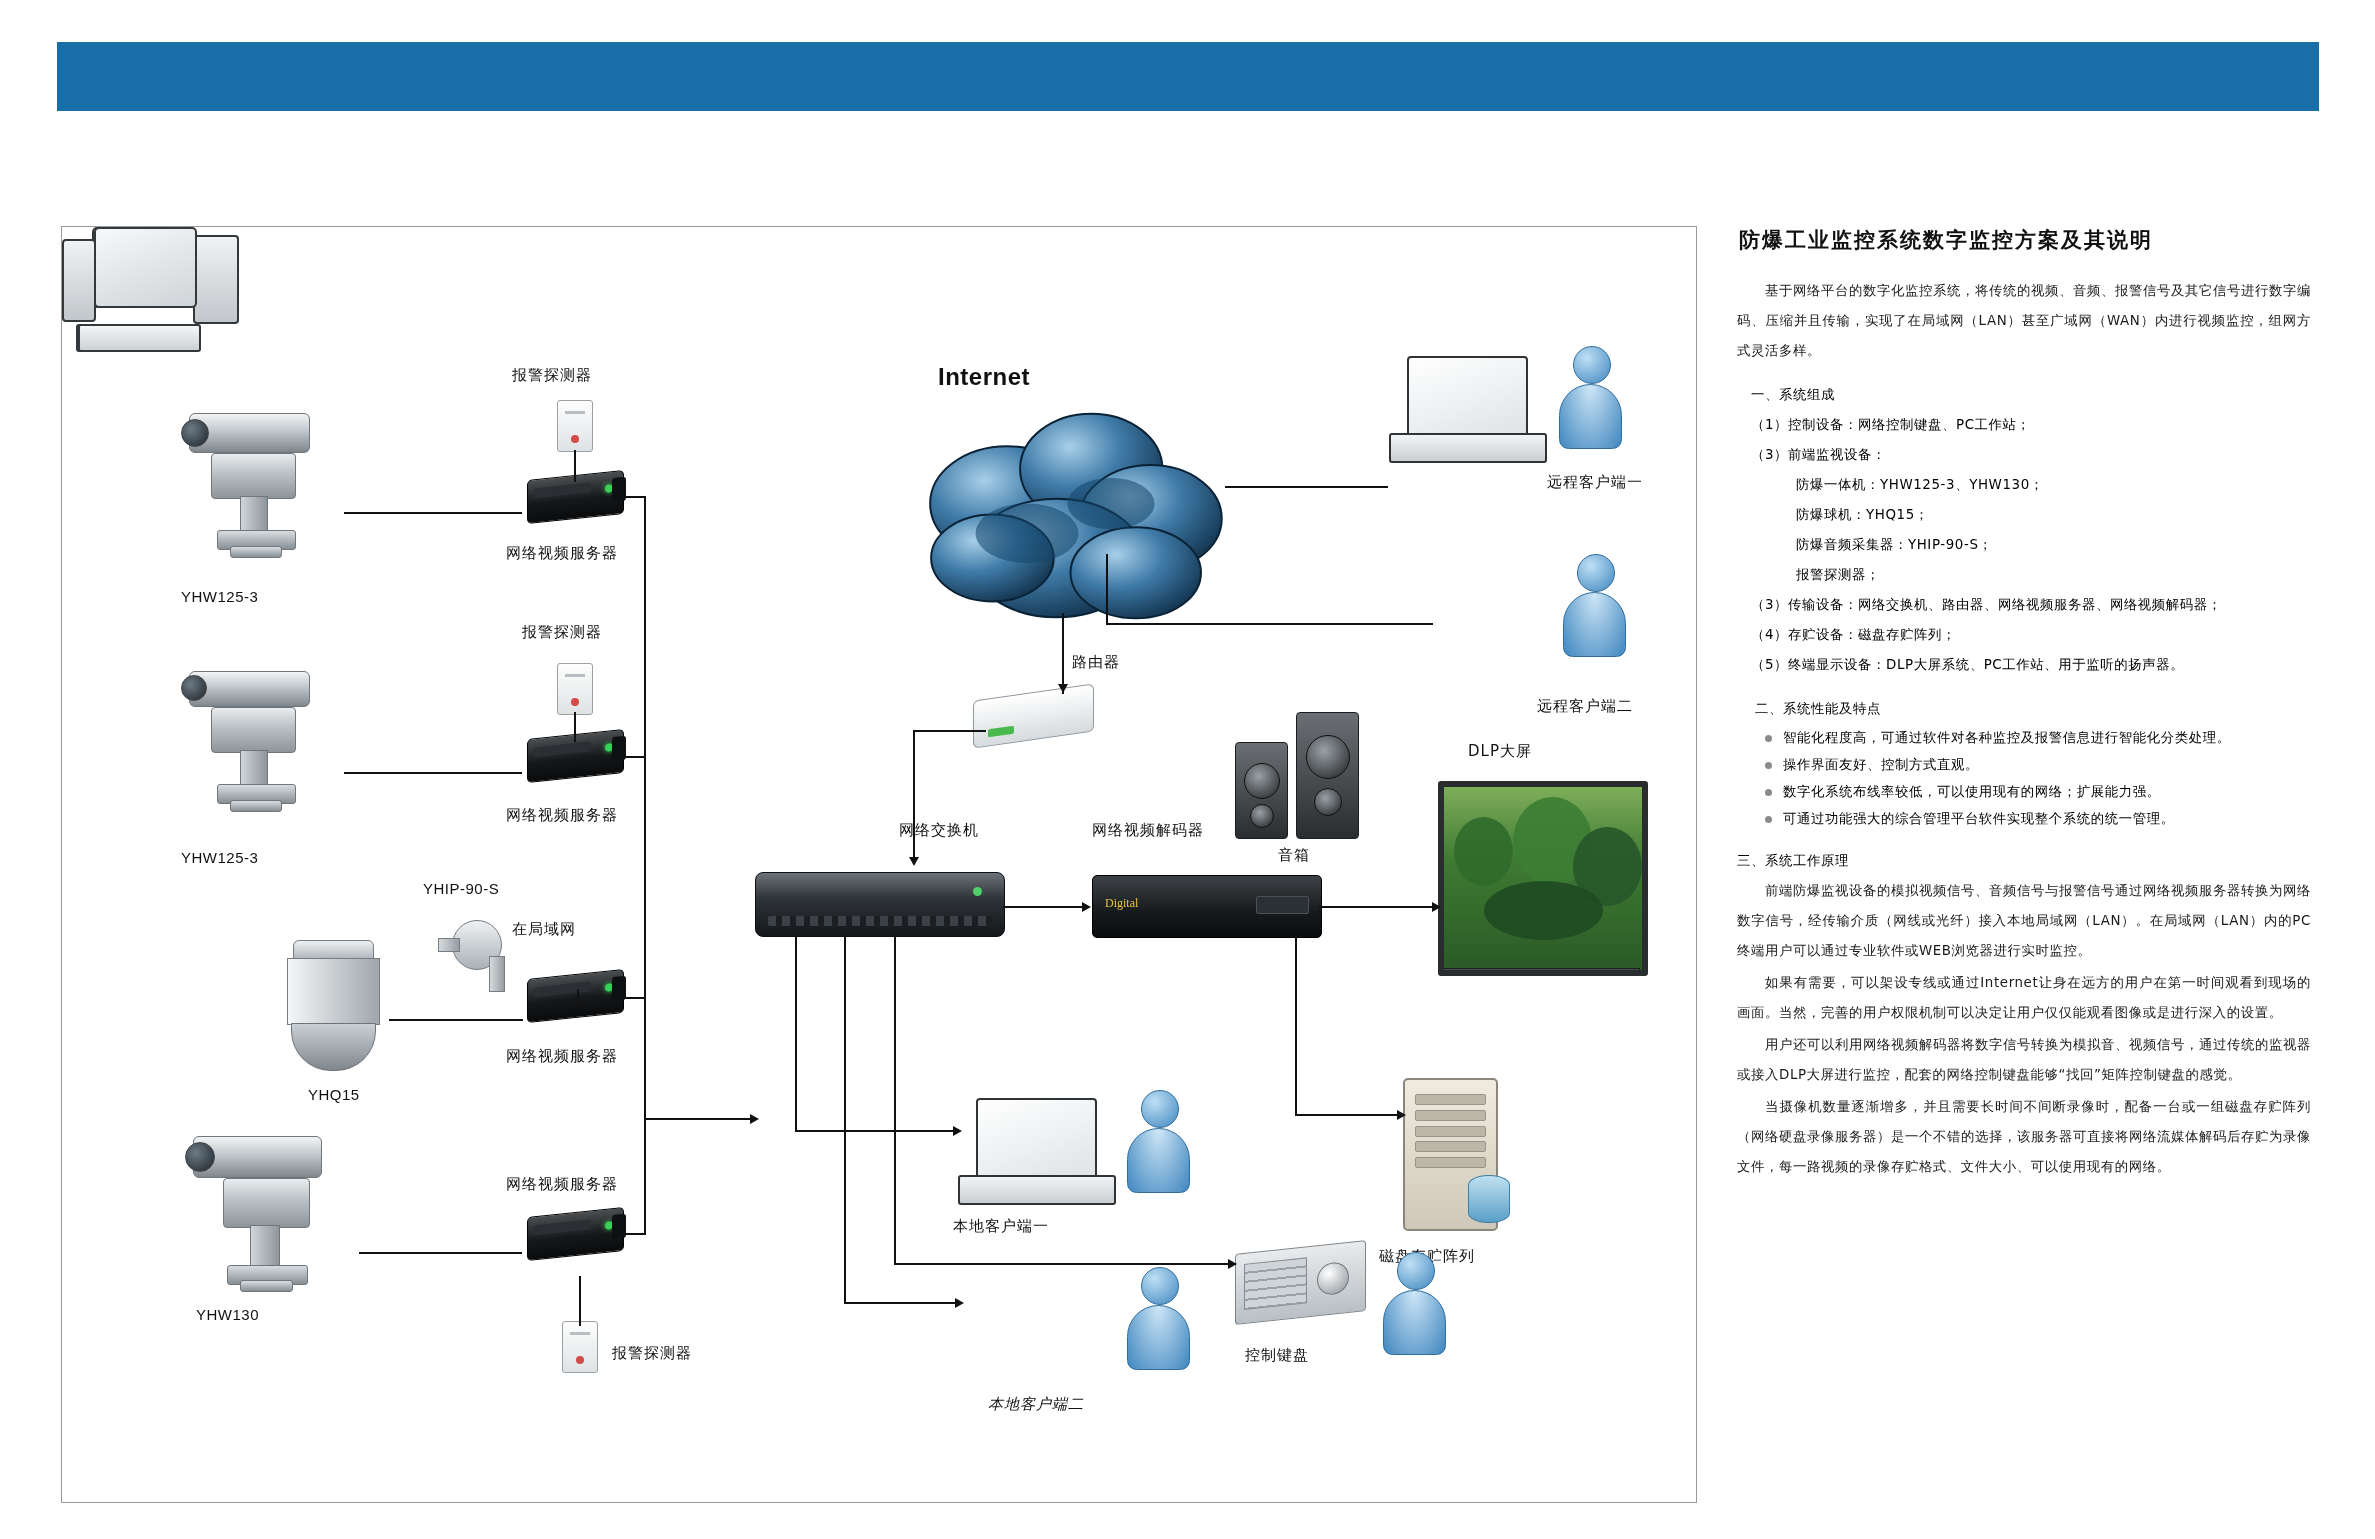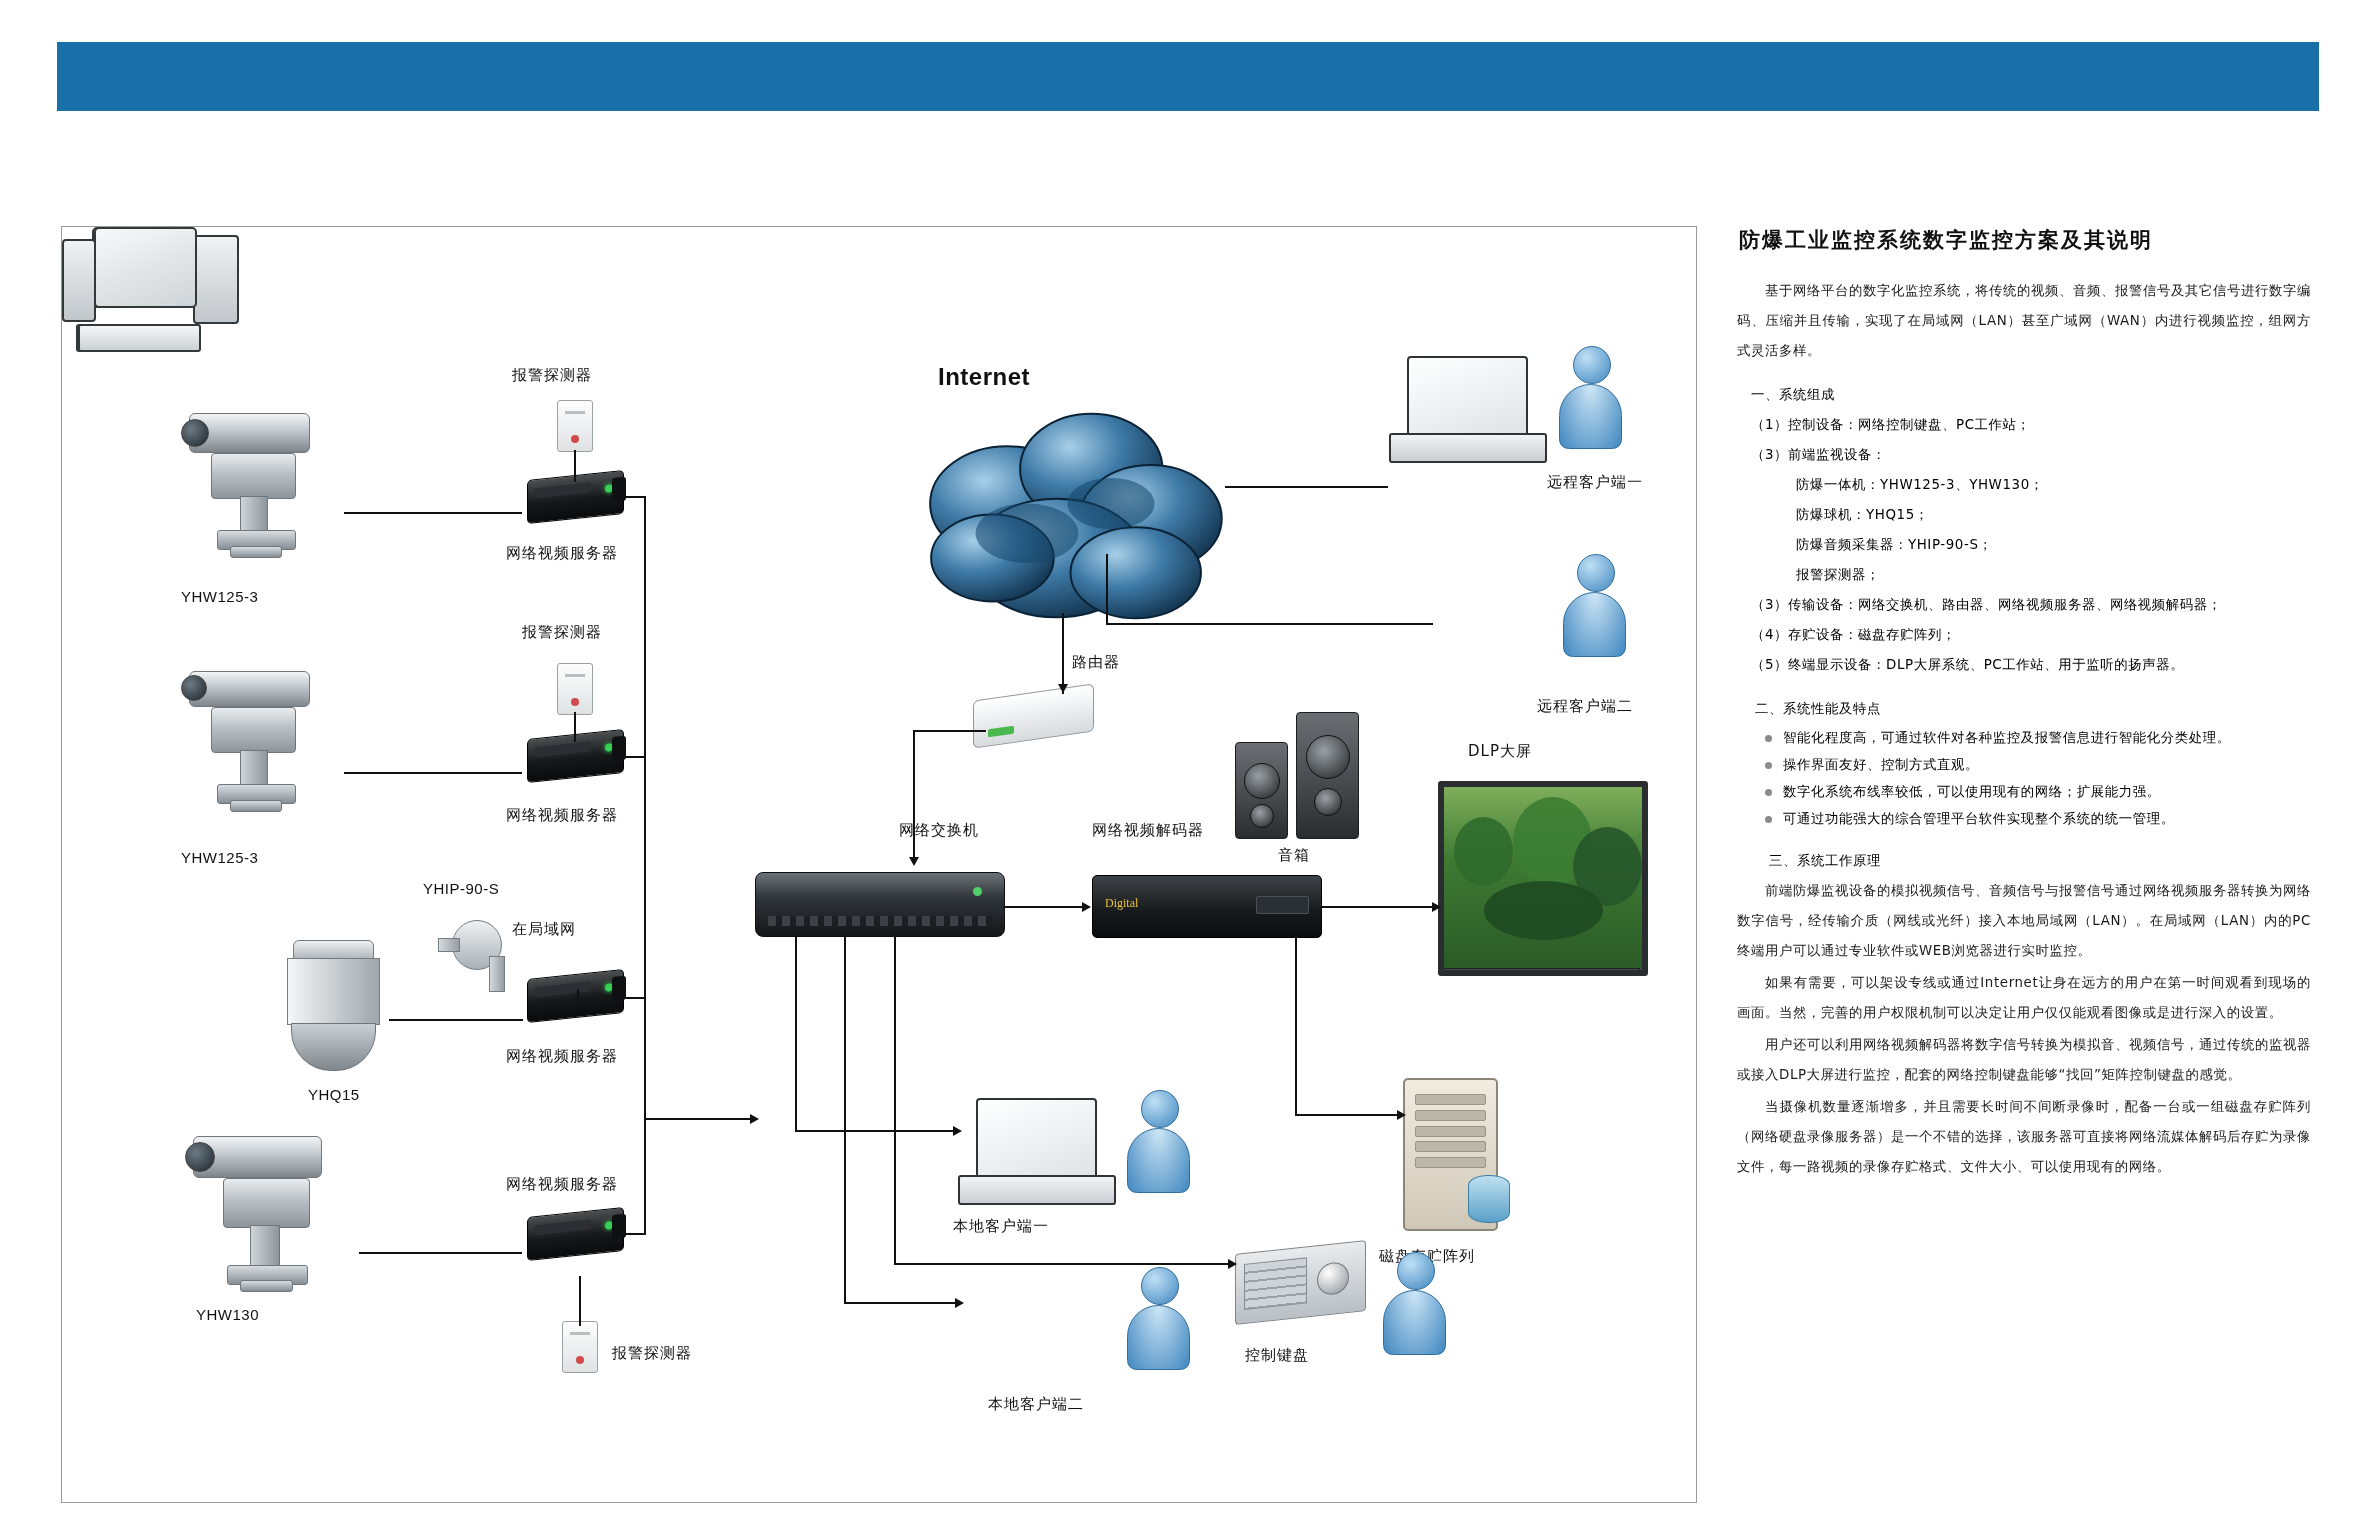--- a/index.html
+++ b/index.html
@@ -357,21 +357,21 @@
 
     <div class="pc" style="left:896px;top:1044px;width:188px;height:149px;">
       <div class="mon" style="left:32px;top:0px;width:99px;height:77px;"></div>
       <div class="tower" style="left:0px;top:12px;width:30px;height:79px;"></div>
       <div class="kbd" style="left:16px;top:97px;width:119px;height:24px;"></div>
     </div>
     <div class="usr" style="left:1061px;top:1040px;width:69px;height:109px;">
       <div class="head" style="left:18px;top:0px;width:36px;height:36px;"></div>
       <div class="body" style="left:4px;top:38px;width:61px;height:63px;"></div>
     </div>
-    <div class="lbl" style="left:926px;top:1168px;">本地客户端二</div>
+    <div class="lbl" style="left:926px;top:1168px;font-style:italic;">本地客户端二</div>
 
     <div class="disk" style="left:1341px;top:851px;">
       <div class="bay" style="top:14px;"></div>
       <div class="bay" style="top:30px;"></div>
       <div class="bay" style="top:46px;"></div>
       <div class="bay" style="top:61px;"></div>
       <div class="bay" style="top:77px;"></div>
       <div class="cyl"></div>
     </div>
     <div class="lbl" style="left:1317px;top:1020px;">磁盘存贮阵列</div>
@@ -418,21 +418,21 @@
     <div class="rc-li">（3）传输设备：网络交换机、路由器、网络视频服务器、网络视频解码器；</div>
     <div class="rc-li">（4）存贮设备：磁盘存贮阵列；</div>
     <div class="rc-li">（5）终端显示设备：DLP大屏系统、PC工作站、用于监听的扬声器。</div>
 
     <div class="rc-h" style="margin-left:18px;">二、系统性能及特点</div>
     <div class="rc-b">智能化程度高，可通过软件对各种监控及报警信息进行智能化分类处理。</div>
     <div class="rc-b">操作界面友好、控制方式直观。</div>
     <div class="rc-b">数字化系统布线率较低，可以使用现有的网络；扩展能力强。</div>
     <div class="rc-b">可通过功能强大的综合管理平台软件实现整个系统的统一管理。</div>
 
-    <div class="rc-h" style="margin-left:32px;">三、系统工作原理</div>
+    <div class="rc-h" style="margin-left:0;">三、系统工作原理</div>
     <div class="rc-p rc-indent">前端防爆监视设备的模拟视频信号、音频信号与报警信号通过网络视频服务器转换为网络数字信号，经传输介质（网线或光纤）接入本地局域网（LAN）。在局域网（LAN）内的PC终端用户可以通过专业软件或WEB浏览器进行实时监控。</div>
     <div class="rc-p rc-indent">如果有需要，可以架设专线或通过Internet让身在远方的用户在第一时间观看到现场的画面。当然，完善的用户权限机制可以决定让用户仅仅能观看图像或是进行深入的设置。</div>
     <div class="rc-p rc-indent">用户还可以利用网络视频解码器将数字信号转换为模拟音、视频信号，通过传统的监视器或接入DLP大屏进行监控，配套的网络控制键盘能够“找回”矩阵控制键盘的感觉。</div>
     <div class="rc-p rc-indent">当摄像机数量逐渐增多，并且需要长时间不间断录像时，配备一台或一组磁盘存贮阵列（网络硬盘录像服务器）是一个不错的选择，该服务器可直接将网络流媒体解码后存贮为录像文件，每一路视频的录像存贮格式、文件大小、可以使用现有的网络。</div>
   </div>
 
 </div>
 
 
 </body></html>

